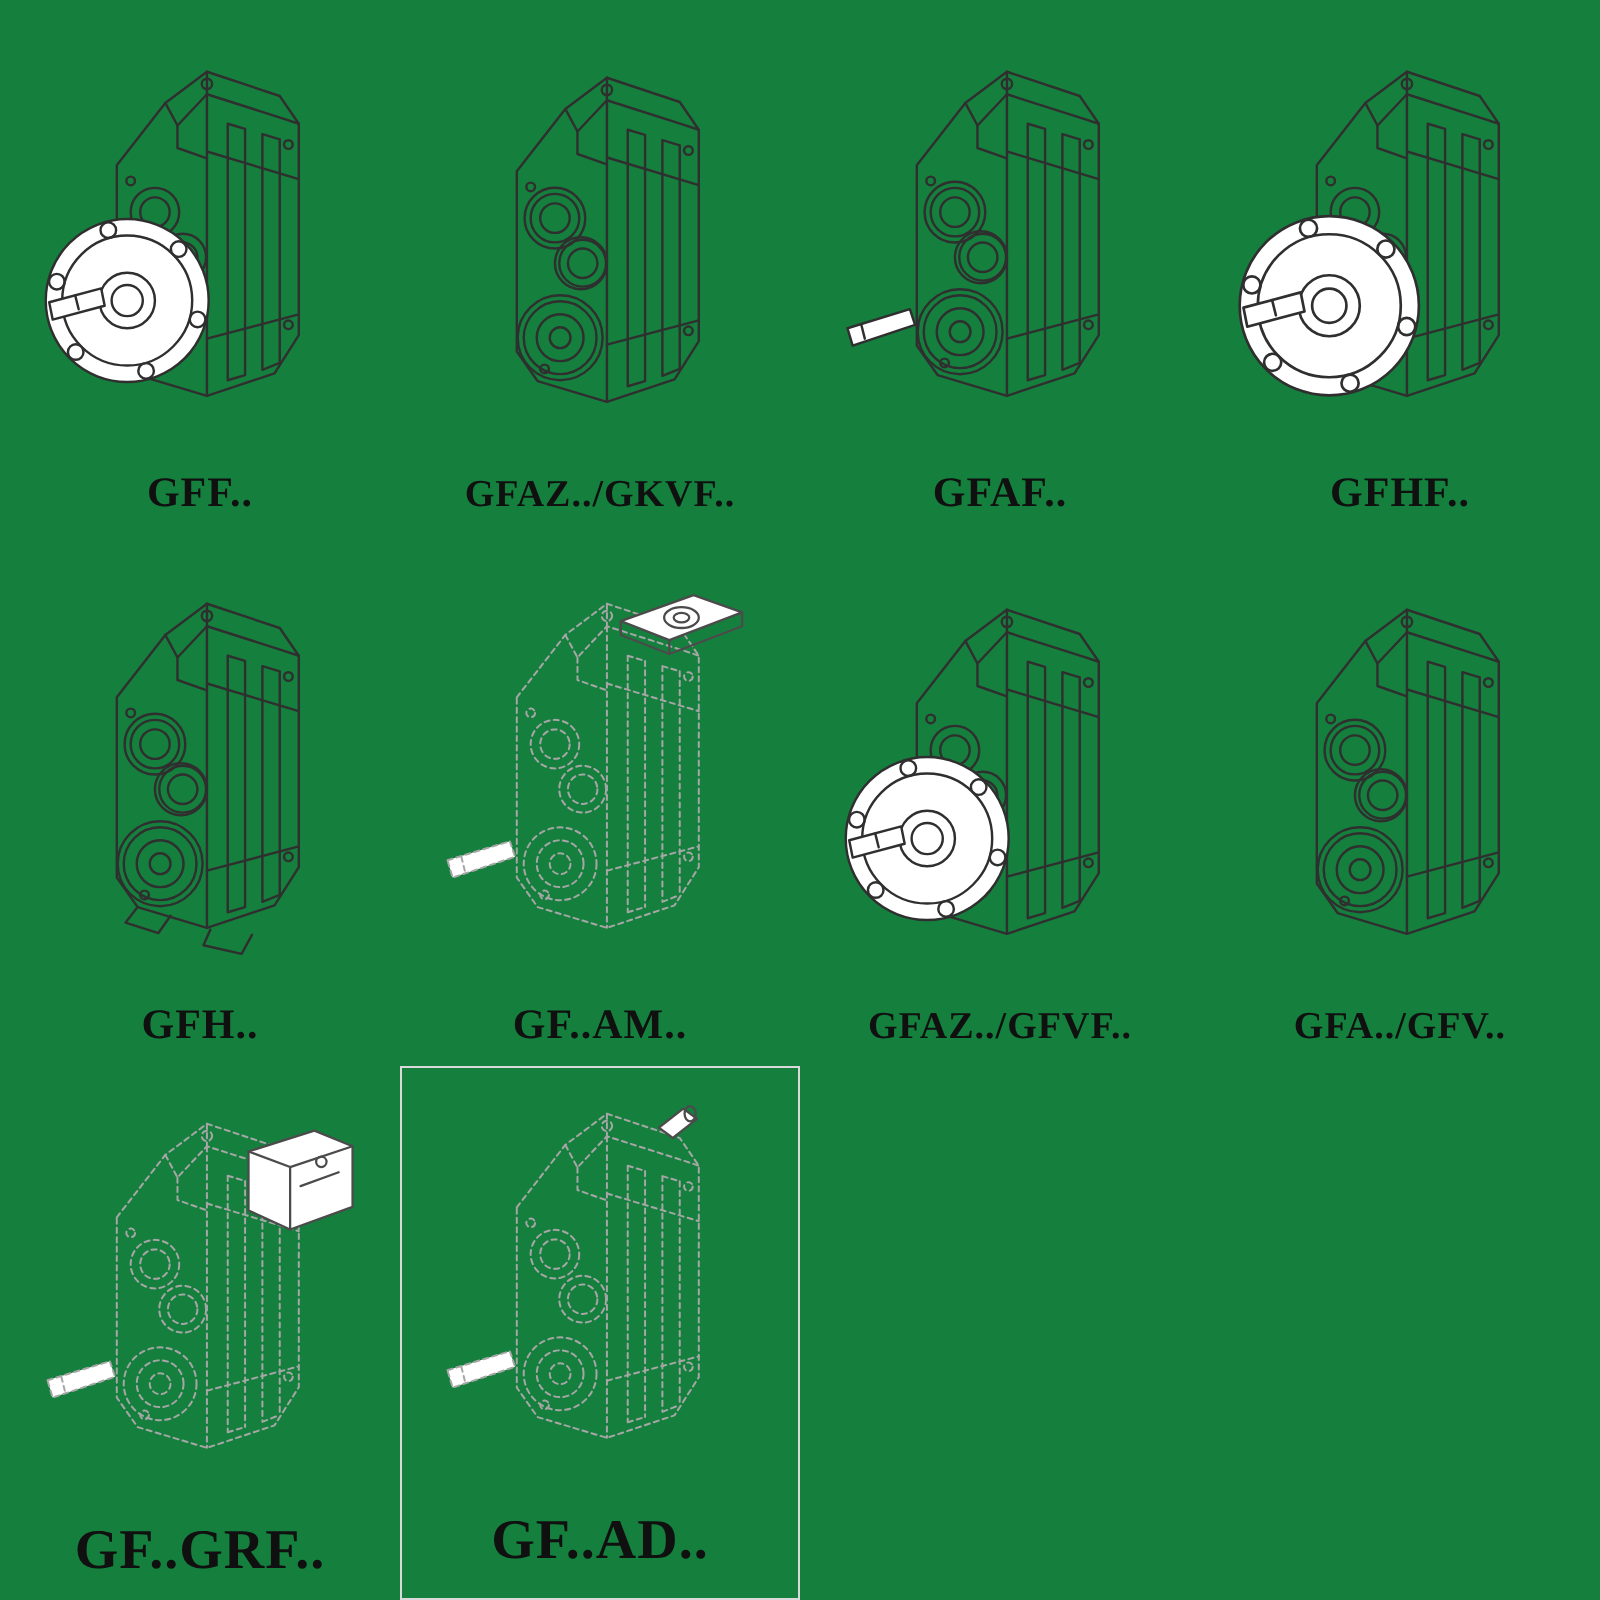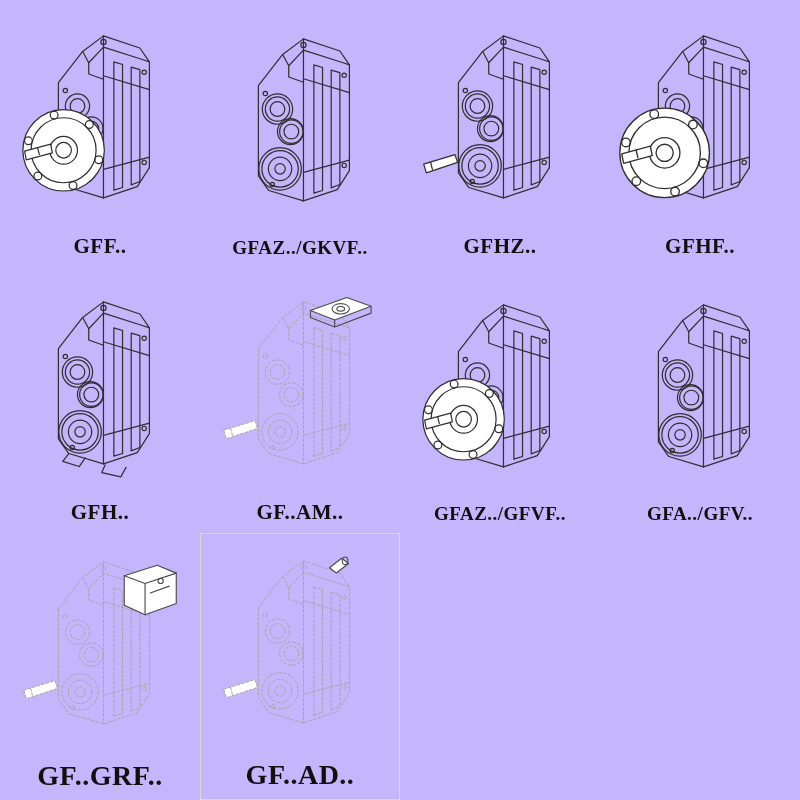--- a/index.html
+++ b/index.html
@@ -1,31 +1,31 @@
 <!DOCTYPE html>
 <html><head>
 <meta charset="utf-8">
 <style>
   html,body{margin:0;padding:0;background:#ffffff;}
   .page{
-    width:800px;height:800px;background:#c4b5fd;overflow:hidden;
+    width:800px;height:800px;background:#15803d;overflow:hidden;
     font-family:"Liberation Serif", serif;
     position:relative;
   }
   .grid{
     width:100%;height:100%;
     display:grid;
     grid-template-columns:repeat(4,1fr);
     grid-template-rows:repeat(3,1fr);
   }
   .cell{
     display:flex;flex-direction:column;align-items:center;justify-content:flex-end;
     padding:4px 2px 8px 2px;box-sizing:border-box;
   }
-  .cell.boxed{border:1px solid #d9d9d9;}
+  .cell.boxed{border:1px solid #d9d9d9;justify-content:center;}
   .drawing{
     width:182px;height:208px;flex:0 0 auto;
   }
   .label{
     margin-top:4px;
     font-weight:700;
     font-size:21px;
     letter-spacing:.5px;
     color:#101010;
     text-align:center;
@@ -143,21 +143,21 @@
       </svg>
       <div class="label small">GFAZ../GKVF..</div>
     </div>
 
     <div class="cell">
       <svg class="drawing" viewBox="0 0 200 240">
         <use href="#g-housing" class="draw"></use>
         <use href="#g-rings" class="draw"></use>
         <use href="#g-outshaft" class="draw"></use>
       </svg>
-      <div class="label">GFHZ..</div>
+      <div class="label">GFAF..</div>
     </div>
 
     <div class="cell">
       <svg class="drawing" viewBox="0 0 200 240">
         <use href="#g-housing" class="draw"></use>
         <g class="draw" transform="translate(-4.6,-11.8) scale(1.1)">
           <use href="#g-flange"></use>
         </g>
       </svg>
       <div class="label">GFHF..</div>

